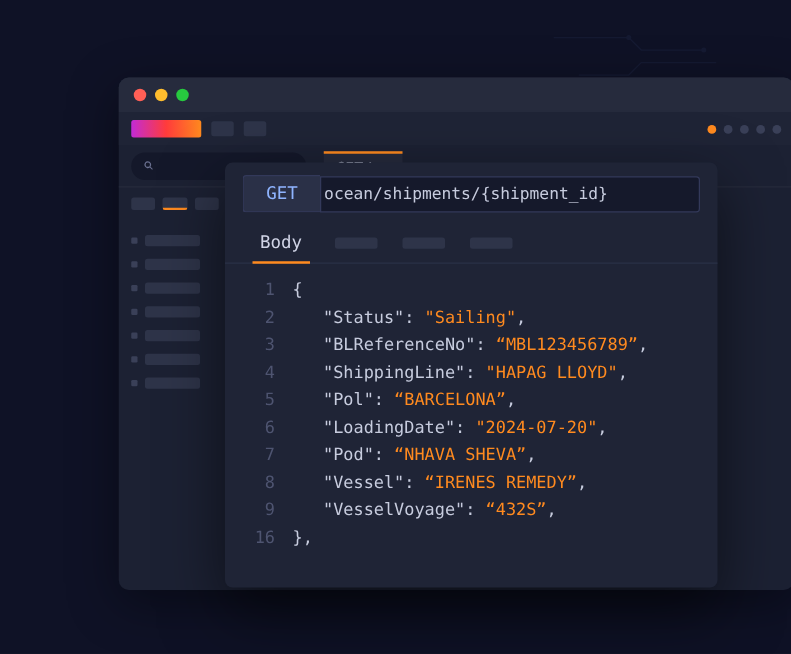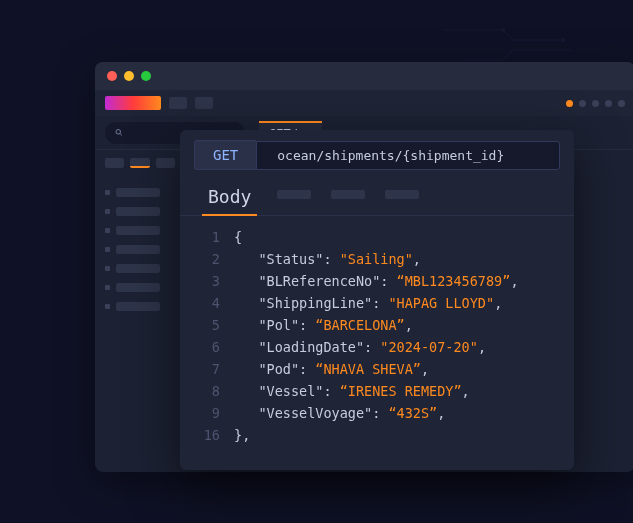--- a/index.html
+++ b/index.html
@@ -154,35 +154,35 @@
   border-radius: 3px 0 0 3px;
   font-family: ui-monospace, monospace;
   border: 1px solid #33395a;
   border-right: none;
 }
 .url-input {
   flex: 1;
   background: #15192b;
   border: 1px solid #33395a;
   color: #c7ccde;
-  padding: 6px 20px;
+  padding: 6px 2px;
   font-size: 13px;
   font-family: ui-monospace, monospace;
   border-radius: 0 3px 3px 0;
 }
 
 .resp-tabs {
   display: flex;
   gap: 4px;
   padding: 0 14px;
   border-bottom: 1px solid #2a3047;
 }
 .resp-tab {
   padding: 8px 14px;
-  font-size: 18px;
+  font-size: 14px;
   color: #8a90ab;
   position: relative;
 }
 .resp-tab.active {
   color: #d0d4e6;
 }
 .resp-tab.active::after {
   content: '';
   position: absolute;
   left: 8px; right: 8px; bottom: -1px;

